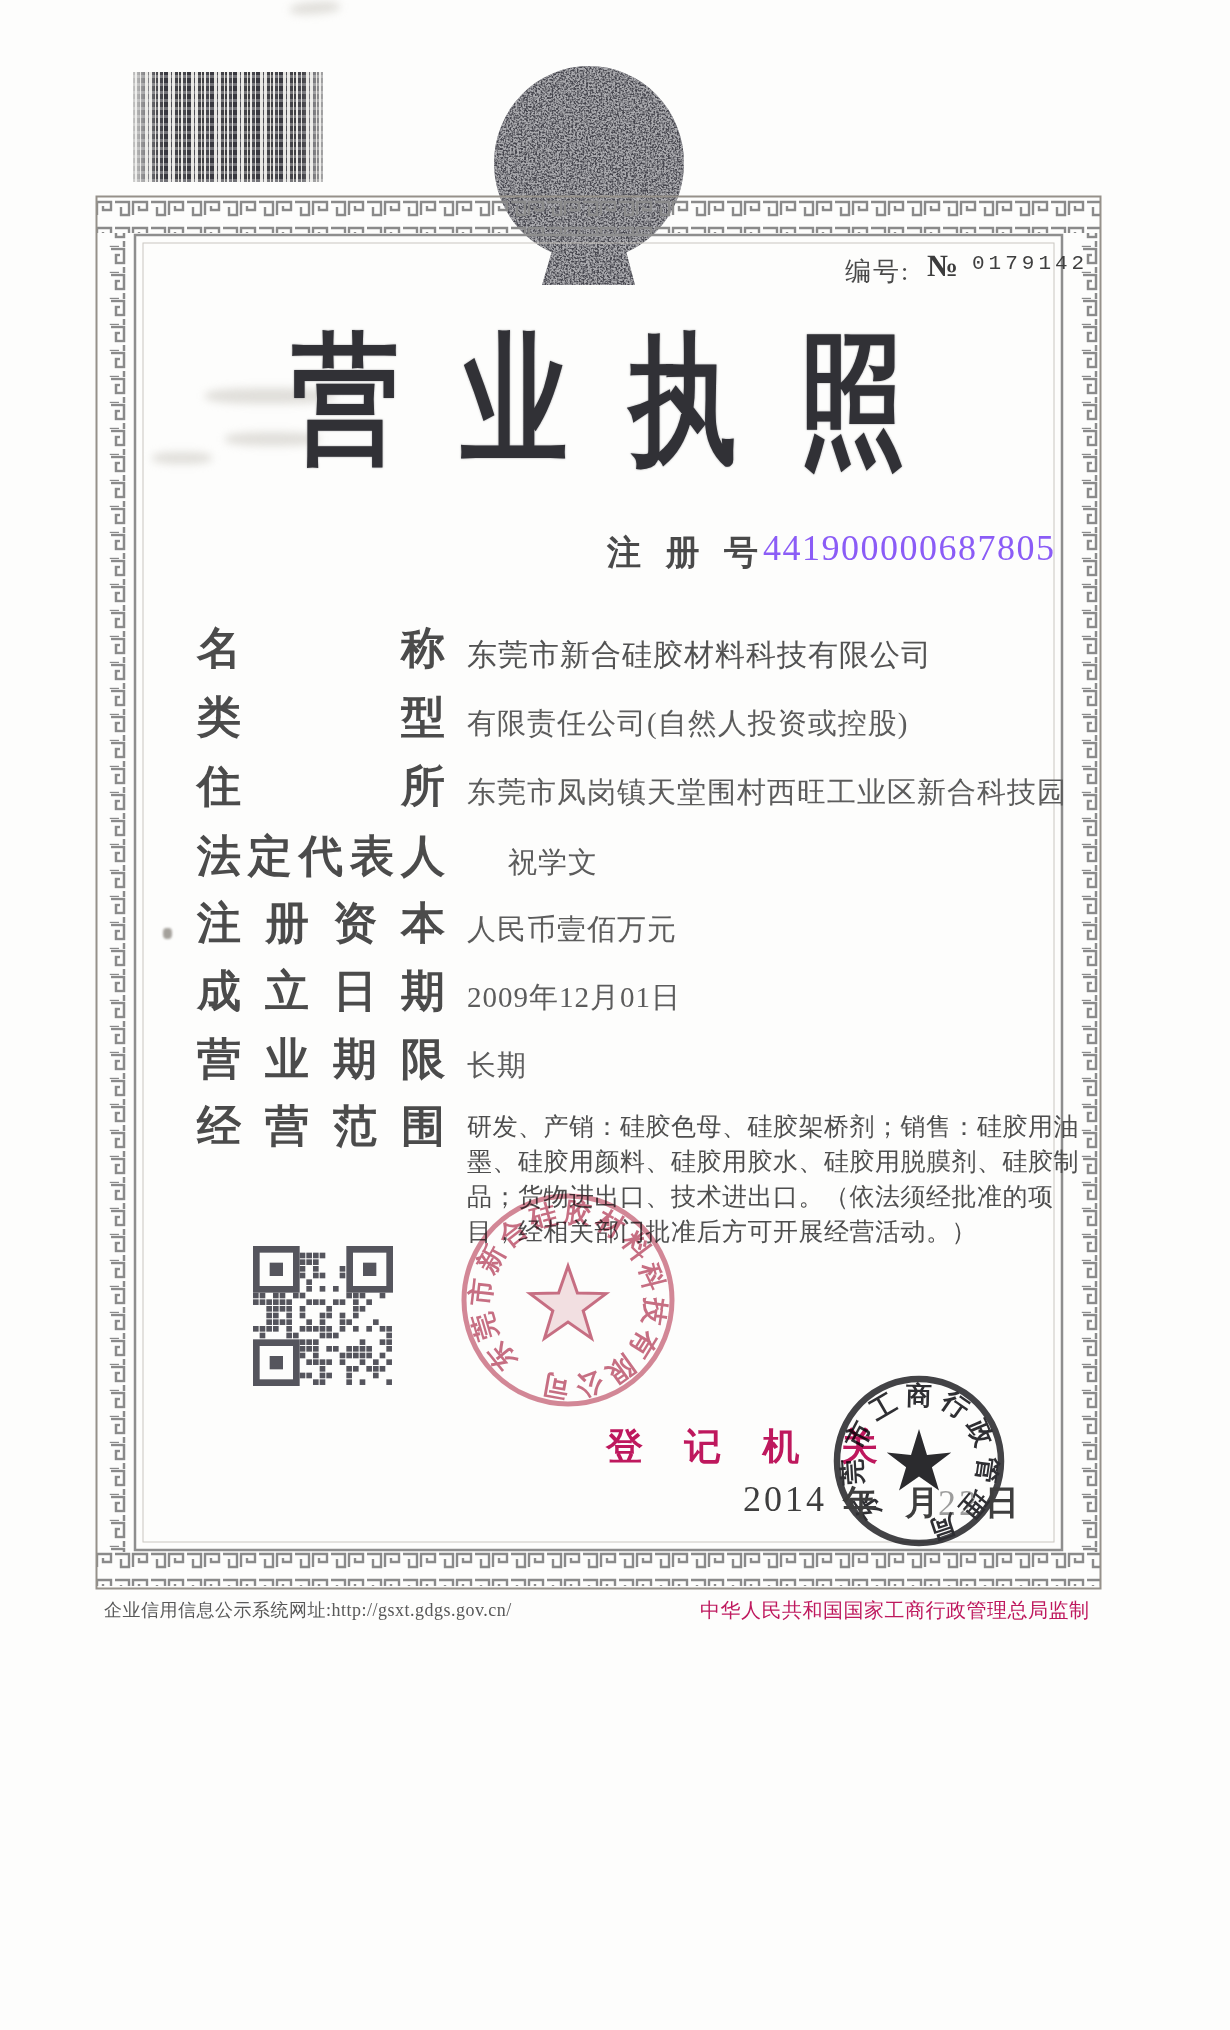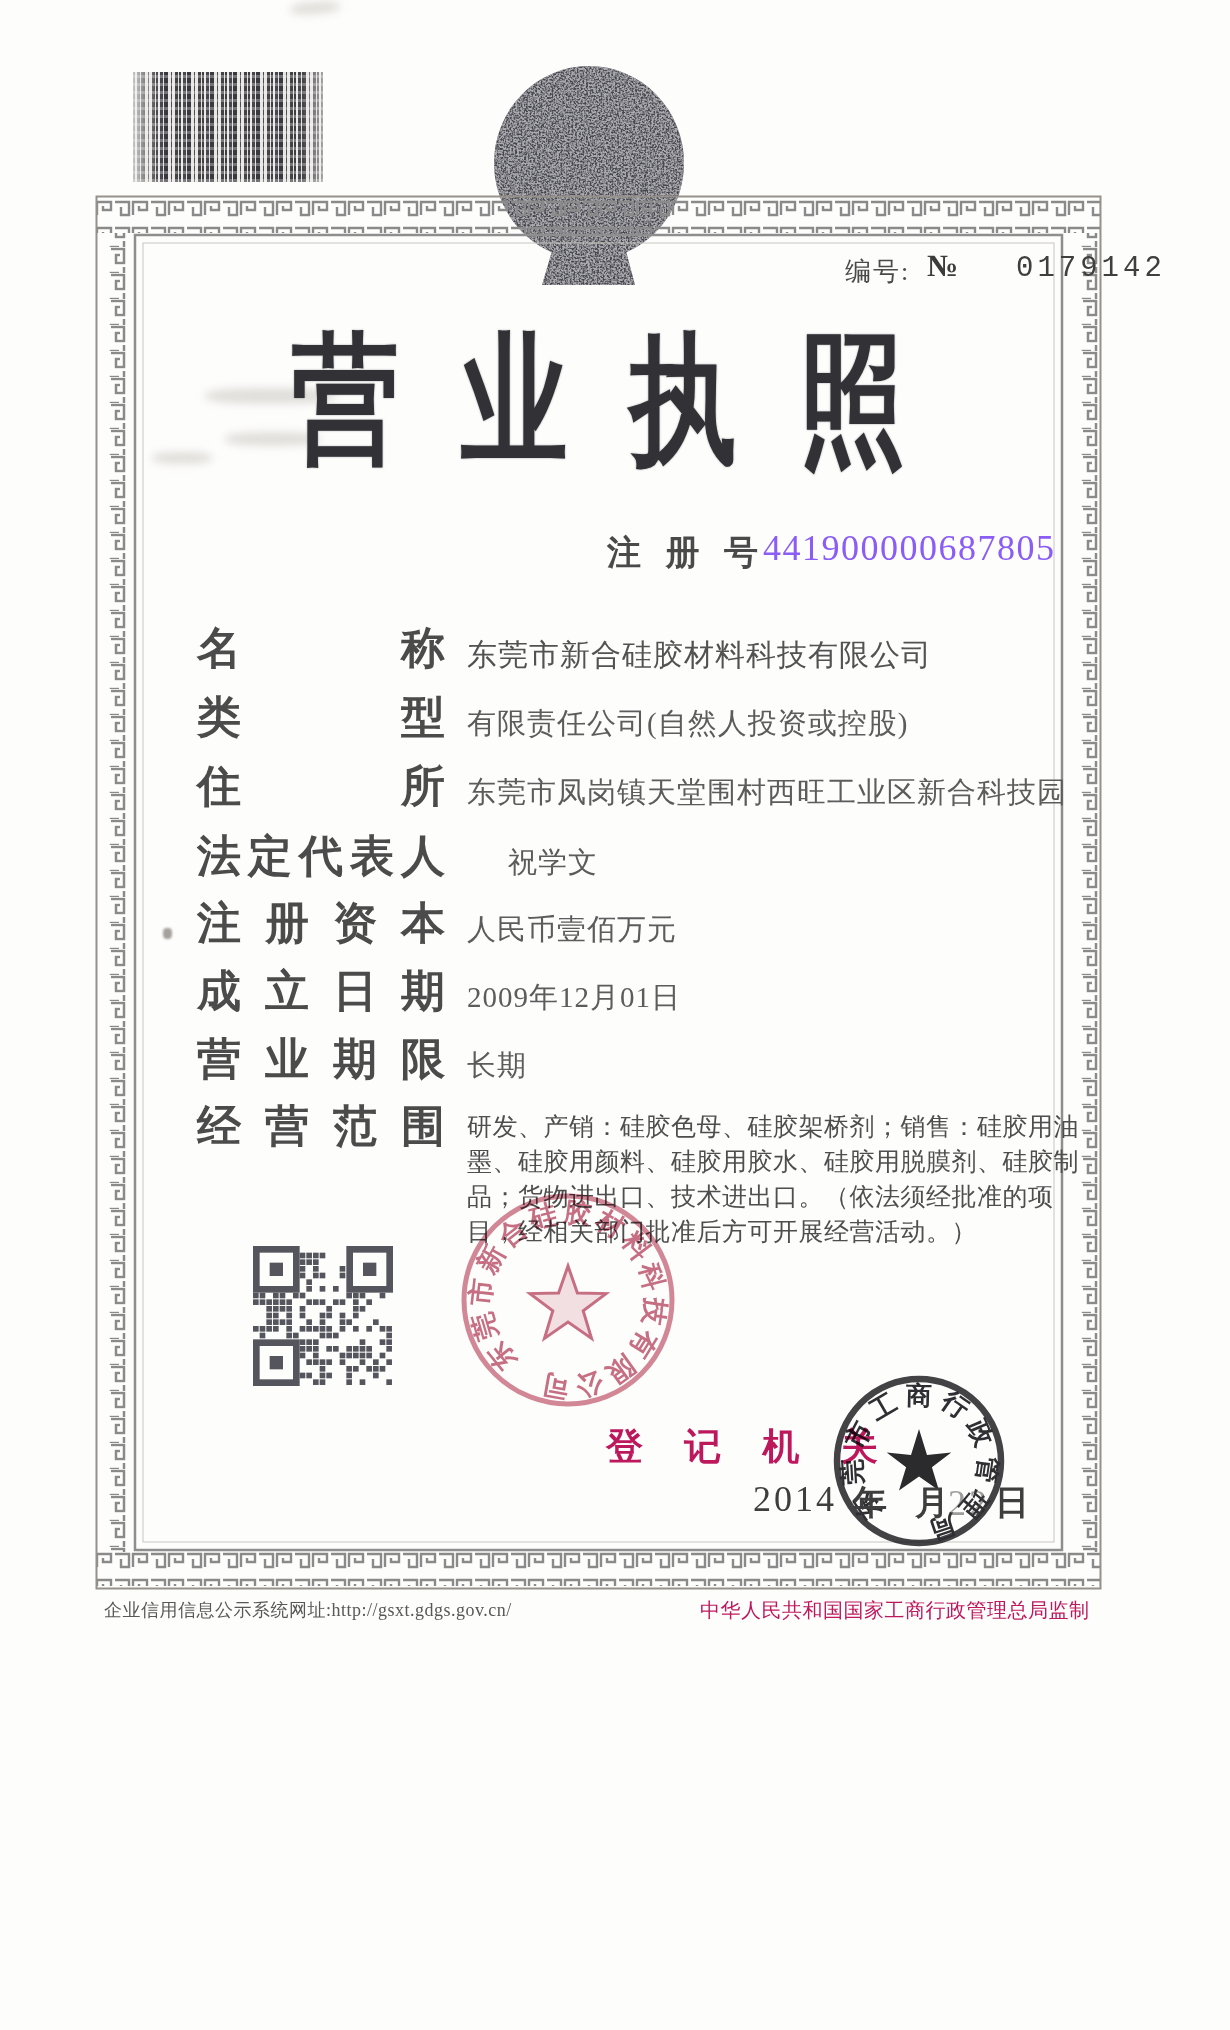--- a/index.html
+++ b/index.html
@@ -17,21 +17,21 @@
     filter:blur(.5px) contrast(.92);}
   .barcode::before{content:"";position:absolute;inset:0;
     background:linear-gradient(90deg,rgba(250,250,247,.75),rgba(250,250,247,0) 14%,rgba(250,250,247,0) 88%,rgba(250,250,247,.55));}
 
   
   .abs{position:absolute;}
 
   
   .serial-label{position:absolute;left:845px;top:254px;font-size:26px;color:#4a4a4a;letter-spacing:2px;}
   .serial-sign{position:absolute;left:927px;top:248px;font-size:31px;font-weight:bold;color:#3c3c3c;}
-  .serial-num{position:absolute;left:1016px;top:252px;font-size:29px;color:#3f3f3f;letter-spacing:4px;
+  .serial-num{position:absolute;left:972px;top:252px;font-size:21px;color:#3f3f3f;letter-spacing:4px;
               font-family:"Liberation Mono","DejaVu Sans Mono",monospace;}
 
   
   .title{position:absolute;left:292px;top:318px;font-size:130px;line-height:150px;font-weight:900;
          letter-spacing:76px;white-space:nowrap;color:#313136;
          font-family:"Liberation Sans","DejaVu Sans",sans-serif;
          transform:scale(.82,1.08);transform-origin:left top;text-shadow:0 0 2px rgba(60,60,66,.55);}
 
   
   .regno-label{position:absolute;left:607px;top:530px;font-size:34px;letter-spacing:8px;color:#4a4a4a;font-weight:600;white-space:nowrap;}
@@ -43,21 +43,21 @@
           width:255px;flex:0 0 255px;}
   .sp2{letter-spacing:160px;}
   .sp4{letter-spacing:24px;}
   .sp5{letter-spacing:7px;}
   .fvalue{margin-left:15px;margin-top:10px;font-size:29px;color:#5c5c5c;white-space:nowrap;letter-spacing:1px;}
   .vname{font-size:30px;color:#525252;}
   .vscope{white-space:normal;width:628px;font-size:25px;line-height:35px;margin-top:6px;color:#4e4e4e;letter-spacing:.5px;}
 
   
   .registry-label{position:absolute;left:606px;top:1422px;font-size:37px;letter-spacing:16px;color:#be185d;font-weight:600;white-space:nowrap;}
-  .d{position:absolute;font-size:34px;color:#3e3e3e;white-space:nowrap;margin-left:10px;}
+  .d{position:absolute;font-size:34px;color:#3e3e3e;white-space:nowrap;}
   .d-num{font-size:36px;letter-spacing:3px;}
   .d-y{left:743px;top:1478px;}
   .d-yu{left:843px;top:1480px;font-weight:600;}
   .d-mu{left:905px;top:1480px;font-weight:600;}
   .d-dn{left:938px;top:1482px;opacity:.5;}
   .d-du{left:985px;top:1480px;font-weight:600;}
 
   
   .seal{mix-blend-mode:multiply;}
   .seal-red{opacity:.92;}

